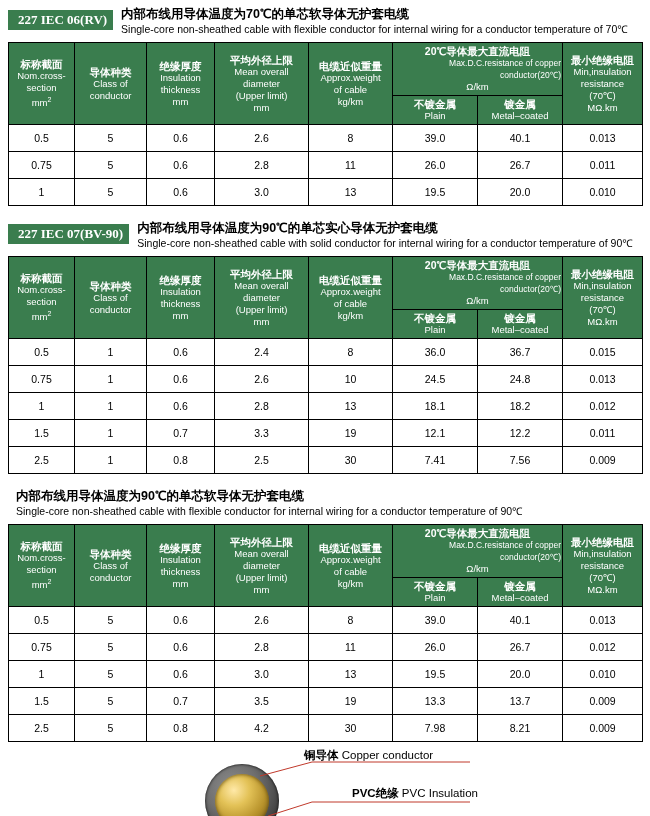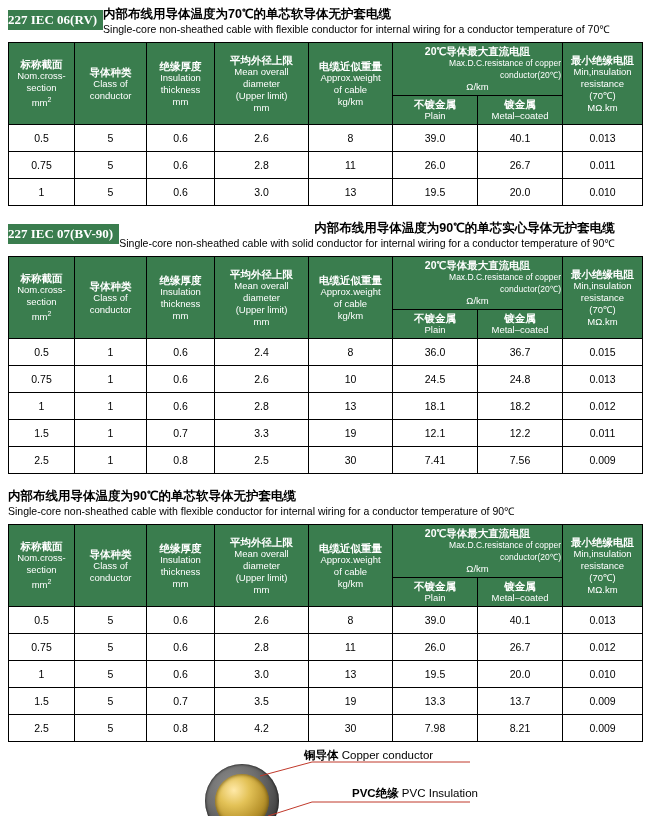--- a/index.html
+++ b/index.html
@@ -16,26 +16,26 @@
   .sec-head{
     display:flex;align-items:flex-start;
     padding:0 8px;margin-top:6px;
   }
   .sec-code{
     background:#3a7d4e;
     color:#ffffff;
     font-family:"Liberation Serif", serif;
     font-weight:bold;
     font-size:13px;
-    padding:3px 6px 3px 0;
+    padding:3px 6px 3px 10px;
     white-space:nowrap;
     line-height:14px;
     margin-top:4px;
   }
-  .sec-titles{margin-left:0;}
+  .sec-titles{margin-left:8px;}
   .sec-cn{
     font-size:12.5px;
     font-weight:bold;
     line-height:16px;
     white-space:nowrap;
   }
   .sec-en{
     font-size:10.5px;
     line-height:14px;
     white-space:nowrap;
@@ -200,21 +200,21 @@
         <td>0.6</td>
         <td>3.0</td>
         <td>13</td>
         <td>19.5</td>
         <td>20.0</td>
         <td>0.010</td>
       </tr>
     </tbody>
   </table>
 
-  <div class="sec-head" style="margin-top:14px;text-align:right;">
+  <div class="sec-head" style="margin-top:14px;">
     <div class="sec-code">227 IEC 07(BV-90)</div>
     <div class="sec-titles">
       <div class="sec-cn">内部布线用导体温度为90℃的单芯实心导体无护套电缆</div>
       <div class="sec-en">Single-core non-sheathed cable with solid conductor for internal wiring for a conductor temperature of 90℃</div>
     </div>
   </div>
 
   <table class="spec">
     <colgroup>
       <col style="width:66px">

